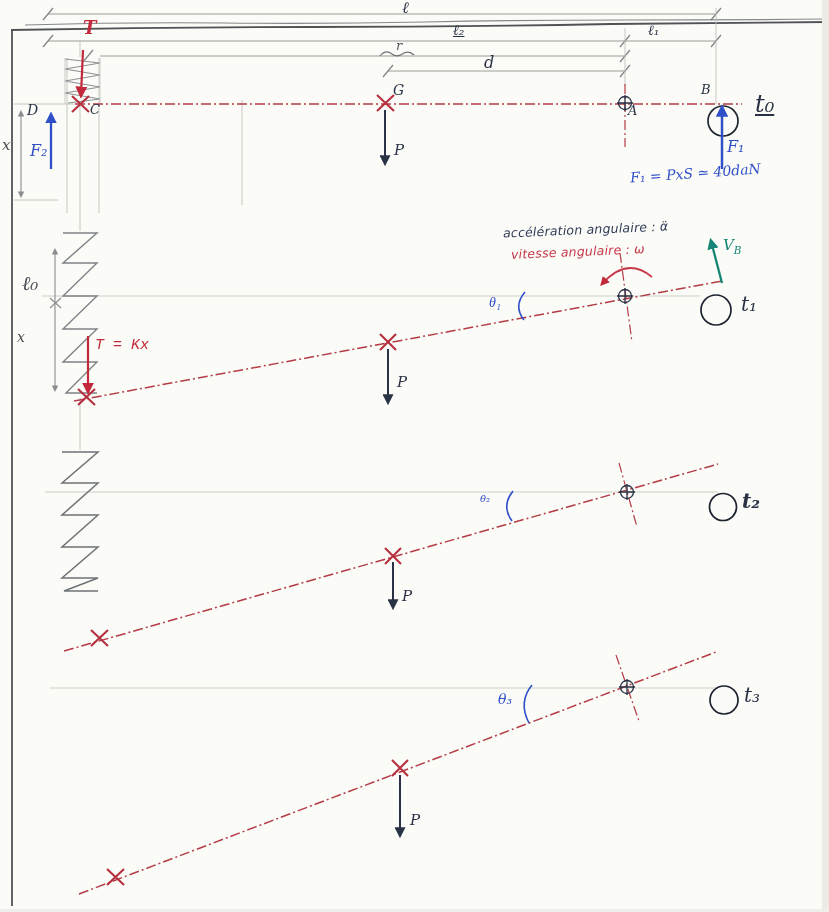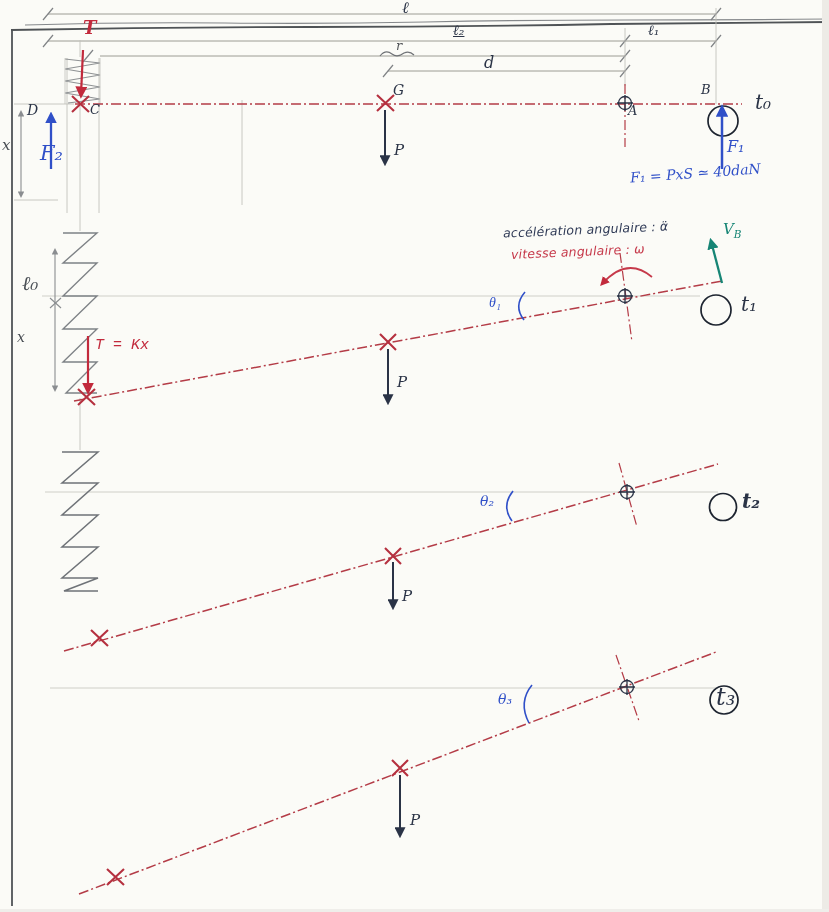--- a/index.html
+++ b/index.html
@@ -7,21 +7,21 @@
     position:relative;width:829px;height:912px;background:#fbfbf7;overflow:hidden;
     font-family:"DejaVu Serif", serif;
   }
   .canvas svg{position:absolute;left:0;top:0;}
   .lb{
     position:absolute;font-style:italic;color:#2a3346;white-space:nowrap;
     font-family:"DejaVu Serif", serif;line-height:1;
   }
   .blue{color:#3050c8;}
   .red{color:#c22a3c;}
-  .teal{color:#168575;}
+  .teal{color:#168575;margin-top:16px;}
   .pencil{color:#55585c;}
   .graph{color:#4a4f55;}
   .note{font-family:"DejaVu Sans", sans-serif;font-style:italic;letter-spacing:.2px;}
   .edge-r{position:absolute;right:0;top:0;width:7px;height:100%;background:#edebe6;}
   .edge-b{position:absolute;left:0;bottom:0;width:100%;height:3px;background:#efeeea;}
   sub{font-size:70%;}
 </style>
 </head>
 <body>
 
@@ -170,44 +170,44 @@
   </svg>
 
   <div class="lb" style="left:402px;top:0;font-size:16px;">ℓ</div>
   <div class="lb" style="left:453px;top:23px;font-size:14px;text-decoration:underline;">ℓ₂</div>
   <div class="lb" style="left:648px;top:23px;font-size:14px;">ℓ₁</div>
   <div class="lb pencil" style="left:396px;top:39px;font-size:13px;">r</div>
   <div class="lb" style="left:484px;top:55px;font-size:16px;">d</div>
 
   <div class="lb" style="left:27px;top:103px;font-size:14px;">D</div>
   <div class="lb graph" style="left:2px;top:138px;font-size:15px;">x</div>
-  <div class="lb blue" style="left:40px;top:143px;font-size:21px;">F₂</div>
+  <div class="lb blue" style="left:30px;top:143px;font-size:16px;">F₂</div>
   <div class="lb red" style="left:83px;top:19px;font-size:18px;font-weight:bold;">T</div>
   <div class="lb" style="left:90px;top:103px;font-size:13px;">C</div>
   <div class="lb" style="left:393px;top:83px;font-size:14px;">G</div>
   <div class="lb" style="left:394px;top:143px;font-size:15px;">P</div>
   <div class="lb" style="left:628px;top:104px;font-size:13px;">A</div>
   <div class="lb" style="left:701px;top:83px;font-size:13px;">B</div>
   <div class="lb blue" style="left:727px;top:139px;font-size:16px;">F₁</div>
-  <div class="lb" style="left:755px;top:92px;font-size:20px;">t₀</div>
+  <div class="lb" style="left:755px;top:92px;font-size:24px;text-decoration:underline;">t₀</div>
   <div class="lb blue" style="left:630px;top:166px;font-size:14px;transform:rotate(-4deg);">F₁ = PxS ≃ 40daN</div>
 
   <div class="lb graph" style="left:22px;top:273px;font-size:20px;">ℓ₀</div>
   <div class="lb graph" style="left:17px;top:330px;font-size:14px;">x</div>
   <div class="lb red" style="left:95px;top:338px;font-size:15px;font-family:Liberation Mono, monospace;">T = Kx</div>
   <div class="lb note" style="left:503px;top:224px;font-size:12.5px;color:#2f3a56;transform:rotate(-2.5deg);">accélération angulaire : α̈</div>
   <div class="lb note" style="left:511px;top:246px;font-size:12.5px;color:#c6394a;transform:rotate(-2.5deg);">vitesse angulaire : ω</div>
   <div class="lb blue" style="left:489px;top:296px;font-size:14px;font-family:Liberation Serif, serif;">θ₁</div>
   <div class="lb teal" style="left:723px;top:222px;font-size:15px;"><span>V</span><sub>B</sub></div>
   <div class="lb" style="left:397px;top:375px;font-size:15px;">P</div>
   <div class="lb" style="left:741px;top:294px;font-size:20px;">t₁</div>
 
-  <div class="lb blue" style="left:480px;top:494px;font-size:14px;text-align:right;">θ₂</div>
+  <div class="lb blue" style="left:480px;top:494px;font-size:10px;text-align:right;">θ₂</div>
   <div class="lb" style="left:402px;top:589px;font-size:15px;">P</div>
   <div class="lb" style="left:742px;top:491px;font-size:20px;font-weight:bold;">t₂</div>
 
   <div class="lb blue" style="left:498px;top:692px;font-size:14px;text-align:right;">θ₃</div>
   <div class="lb" style="left:410px;top:813px;font-size:15px;">P</div>
-  <div class="lb" style="left:716px;top:685px;font-size:24px;text-align:center;">t₃</div>
+  <div class="lb" style="left:744px;top:685px;font-size:20px;text-align:center;">t₃</div>
 
   <div class="edge-r"></div>
   <div class="edge-b"></div>
 </div>
 
 </body></html>

